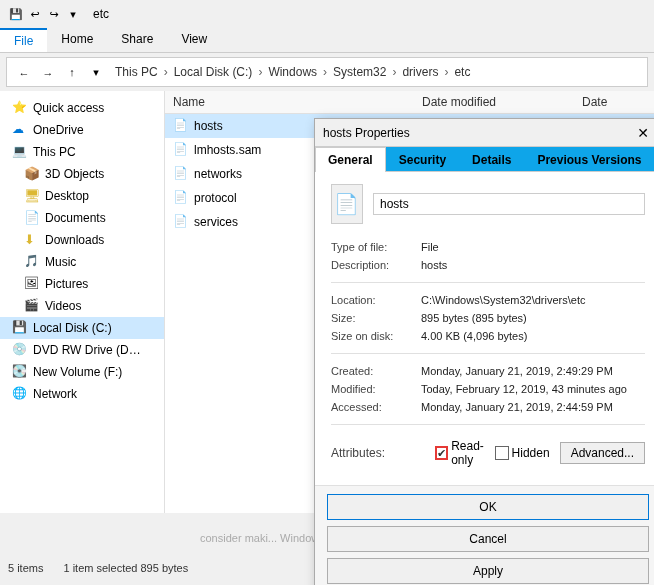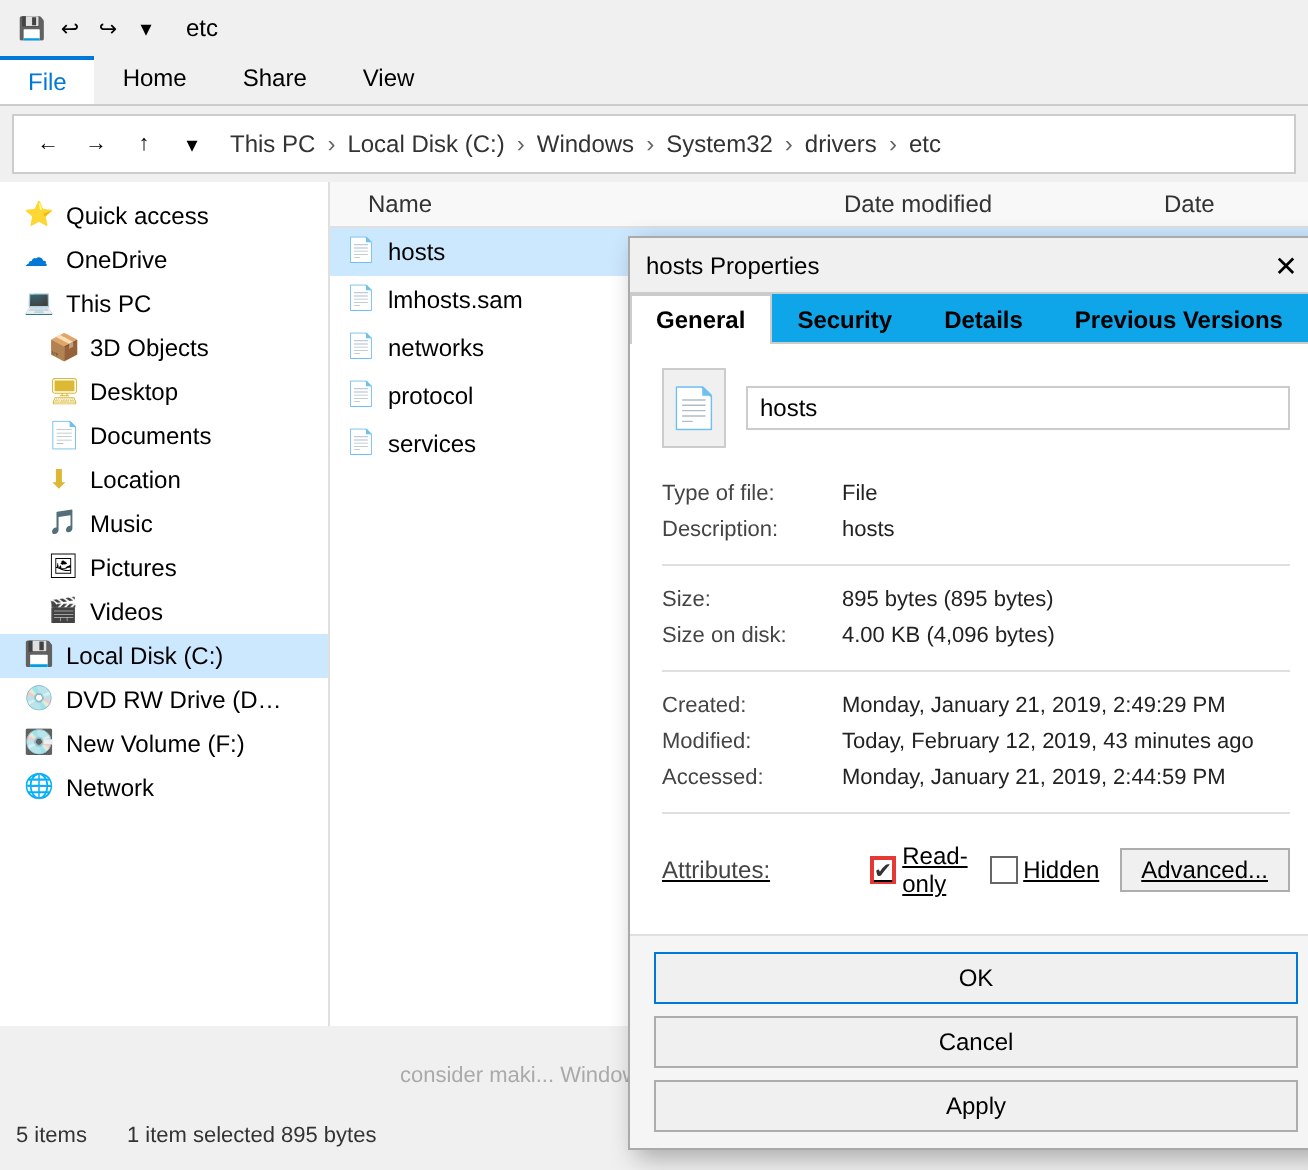--- a/index.html
+++ b/index.html
@@ -30,21 +30,21 @@
     
     .sidebar { width: 165px; background: white; border-right: 1px solid #e0e0e0; overflow-y: auto; padding: 6px 0; }
     .sidebar-item { display: flex; align-items: center; gap: 5px; padding: 3px 8px 3px 12px; cursor: pointer; font-size: 12px; white-space: nowrap; }
     .sidebar-item.selected { background: #cce8ff; }
     .sidebar-item .icon { width: 16px; height: 16px; flex-shrink: 0; }
 
     
     .file-list-area { flex: 1; background: white; overflow-y: auto; }
     .file-list-header { display: flex; border-bottom: 1px solid #e0e0e0; padding: 2px 0; background: #f8f8f8; position: sticky; top: 0; }
     .file-col { padding: 2px 8px; font-size: 12px; color: #333; }
-    .file-col.name { flex: 1; margin-left: 11px; }
+    .file-col.name { flex: 1; }
     .file-col.date { width: 160px; }
     .file-col.type { width: 80px; }
     .file-row { display: flex; align-items: center; padding: 2px 0; cursor: pointer; }
     .file-row.selected { background: #cce8ff; }
     .file-cell { padding: 2px 8px; font-size: 12px; }
     .file-cell.name { flex: 1; display: flex; align-items: center; gap: 5px; }
     .file-cell.date { width: 160px; }
     .file-cell.type { width: 80px; }
 
     
@@ -68,21 +68,21 @@
     
     .dialog-content { padding: 12px 16px; }
     .dialog-file-header { display: flex; align-items: center; gap: 10px; margin-bottom: 14px; }
     .dialog-file-icon { width: 32px; height: 40px; background: #f0f0f0; border: 1px solid #ccc; display: flex; align-items: center; justify-content: center; font-size: 20px; }
     .dialog-file-name-input { flex: 1; border: 1px solid #ccc; padding: 3px 6px; font-size: 12px; }
     .dialog-table { width: 100%; }
     .dialog-row { display: flex; padding: 3px 0; font-size: 11px; }
     .dialog-label { width: 90px; color: #444; flex-shrink: 0; }
     .dialog-value { color: #222; }
     .dialog-separator { border: none; border-top: 1px solid #e0e0e0; margin: 8px 0; }
-    .attributes-row { display: flex; align-items: center; padding: 6px 0; font-size: 12px; gap: 16px; text-decoration: underline; }
+    .attributes-row { display: flex; align-items: center; padding: 6px 0; font-size: 12px; gap: 16px; }
     .attr-label { width: 90px; color: #444; }
     .attr-controls { display: flex; align-items: center; gap: 10px; flex: 1; }
     .checkbox-wrapper { display: flex; align-items: center; gap: 3px; cursor: pointer; }
     .checkbox-outer { width: 14px; height: 14px; border: 1px solid #666; background: white; display: flex; align-items: center; justify-content: center; }
     .checkbox-outer.checked-highlight { border: 2px solid #e53935; }
     .checkbox-check { font-size: 11px; color: #333; }
     .advanced-btn { margin-left: auto; padding: 3px 10px; border: 1px solid #adadad; background: #f0f0f0; cursor: pointer; font-size: 12px; }
 
     
     .dialog-buttons { display: flex; justify-content: space-between; gap: 6px; padding: 8px 12px; border-top: 1px solid #e0e0e0; background: #f5f5f5; flex-direction: column; }
@@ -165,21 +165,21 @@
     <div class="sidebar-item" style="padding-left:24px;">
       <span class="icon folder-icon">🖥</span>
       <span>Desktop</span>
     </div>
     <div class="sidebar-item" style="padding-left:24px;">
       <span class="icon folder-icon">📄</span>
       <span>Documents</span>
     </div>
     <div class="sidebar-item" style="padding-left:24px;">
       <span class="icon folder-icon">⬇</span>
-      <span>Location</span>
+      <span>Downloads</span>
     </div>
     <div class="sidebar-item" style="padding-left:24px;">
       <span class="icon music-icon">🎵</span>
       <span>Music</span>
     </div>
     <div class="sidebar-item" style="padding-left:24px;">
       <span class="icon">🖼</span>
       <span>Pictures</span>
     </div>
     <div class="sidebar-item" style="padding-left:24px;">
@@ -287,20 +287,24 @@
       <div class="dialog-table">
         <div class="dialog-row">
           <span class="dialog-label">Type of file:</span>
           <span class="dialog-value">File</span>
         </div>
         <div class="dialog-row">
           <span class="dialog-label">Description:</span>
           <span class="dialog-value">hosts</span>
         </div>
         <hr class="dialog-separator">
+        <div class="dialog-row">
+          <span class="dialog-label">Location:</span>
+          <span class="dialog-value">C:\Windows\System32\drivers\etc</span>
+        </div>
         <div class="dialog-row">
           <span class="dialog-label">Size:</span>
           <span class="dialog-value">895 bytes (895 bytes)</span>
         </div>
         <div class="dialog-row">
           <span class="dialog-label">Size on disk:</span>
           <span class="dialog-value">4.00 KB (4,096 bytes)</span>
         </div>
         <hr class="dialog-separator">
         <div class="dialog-row">

